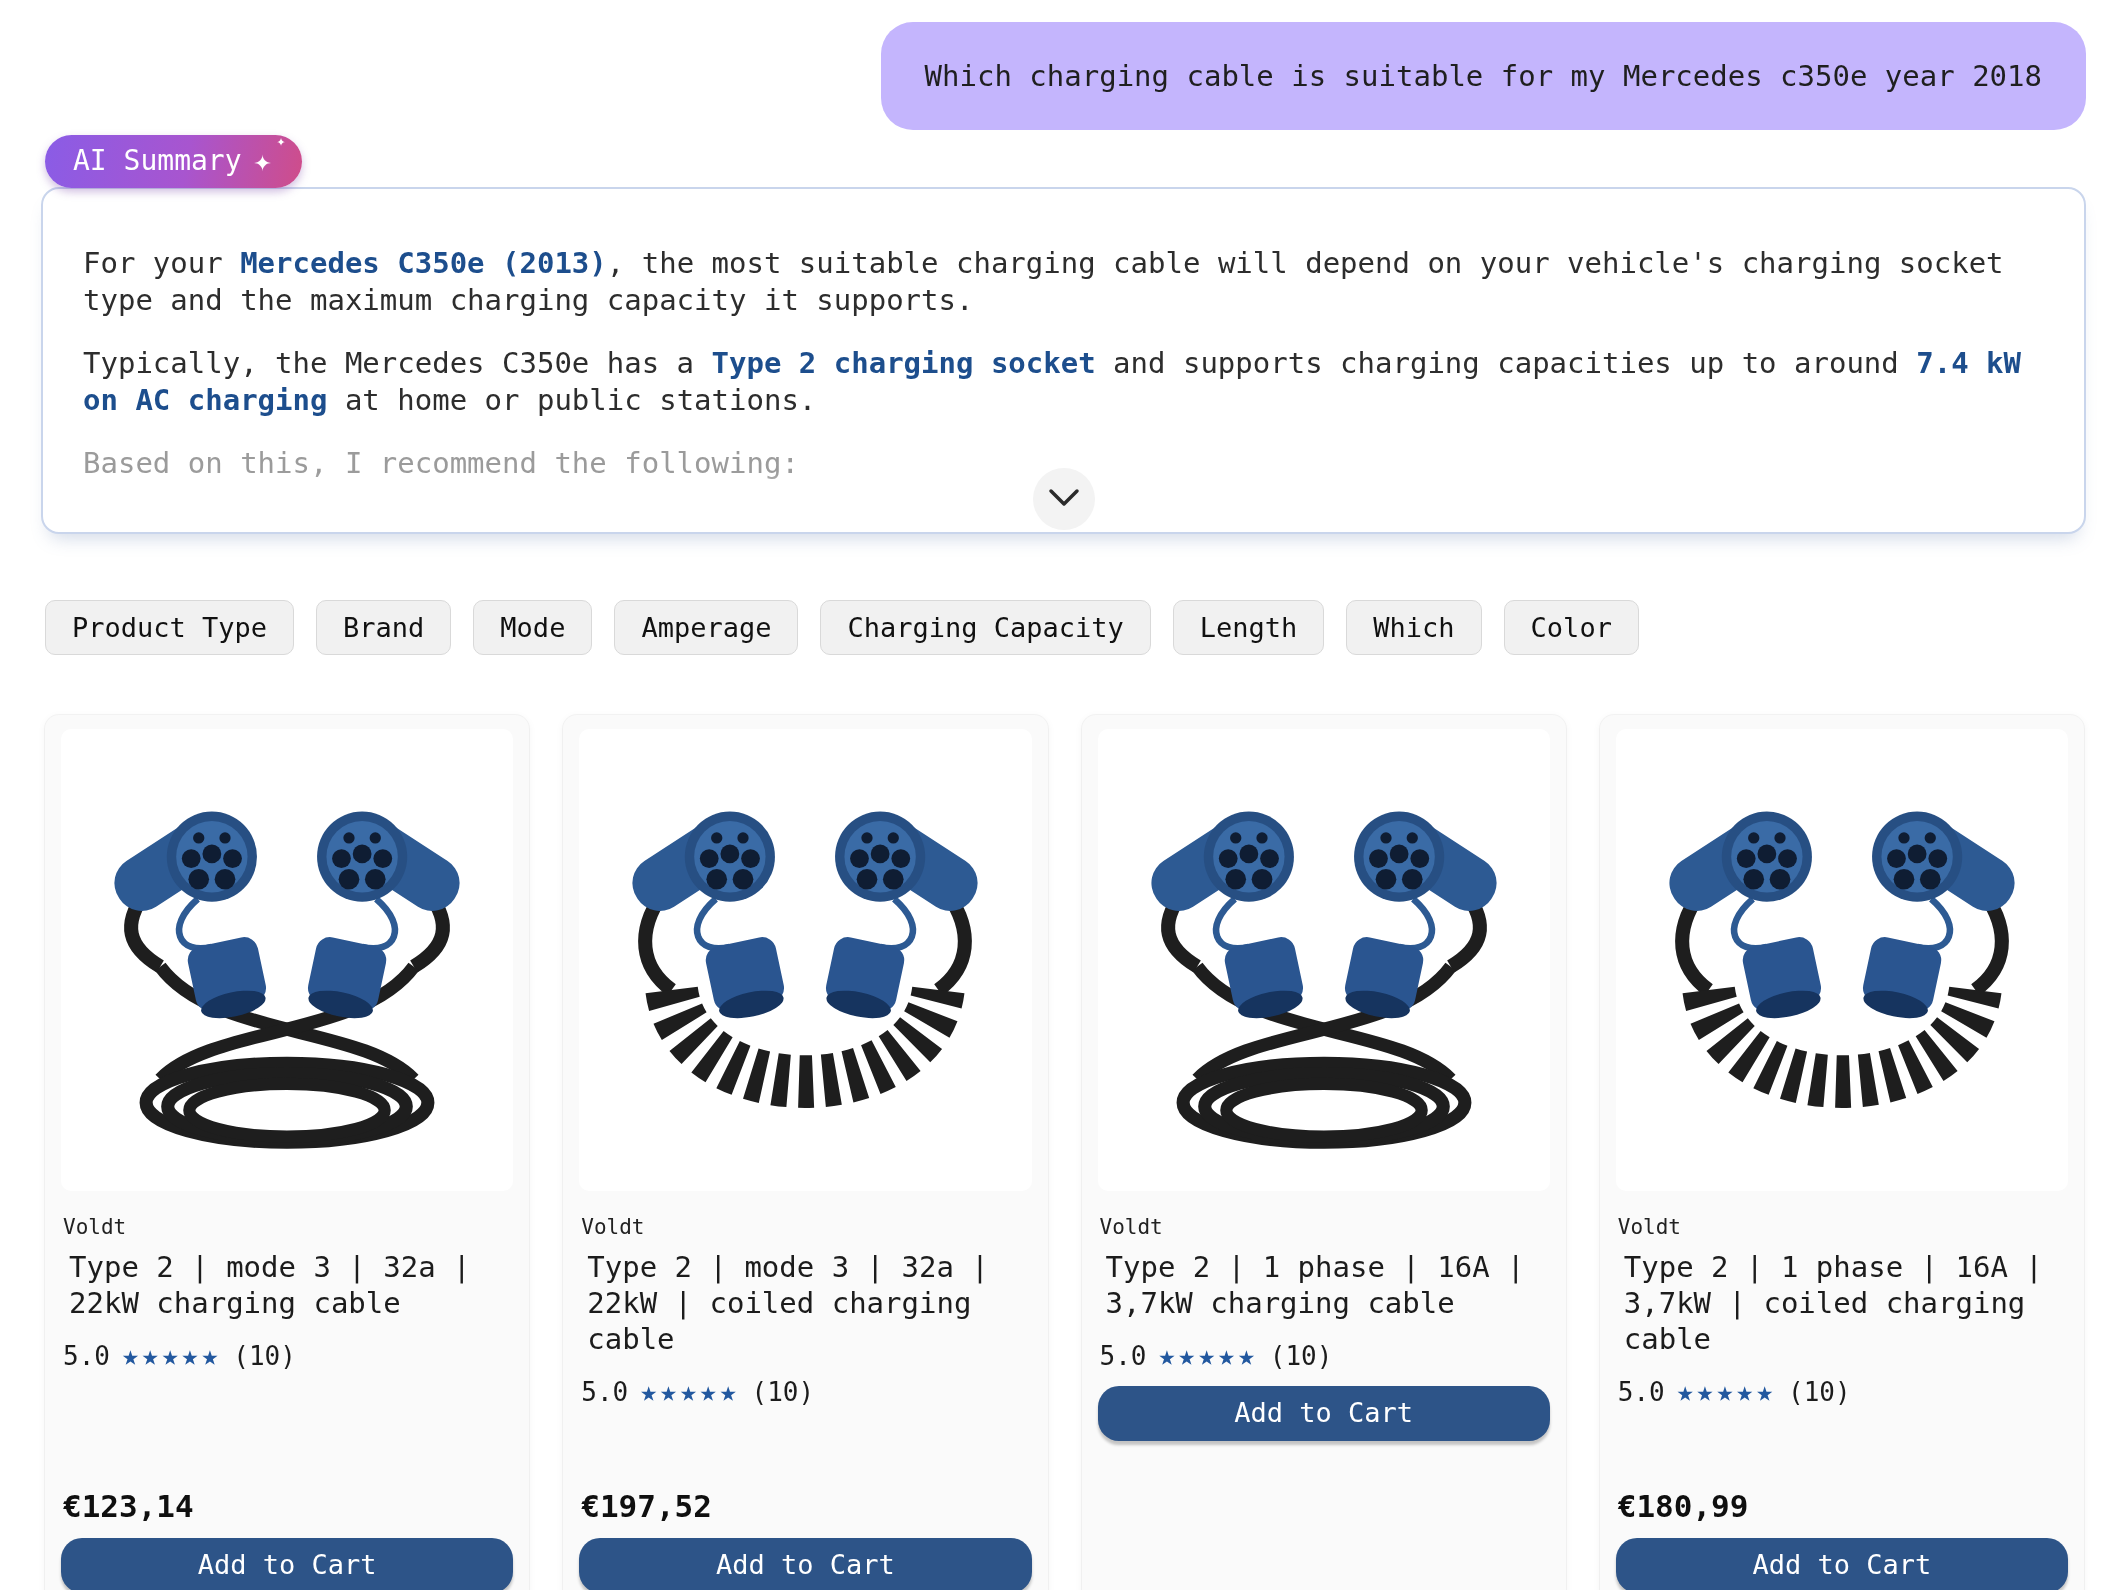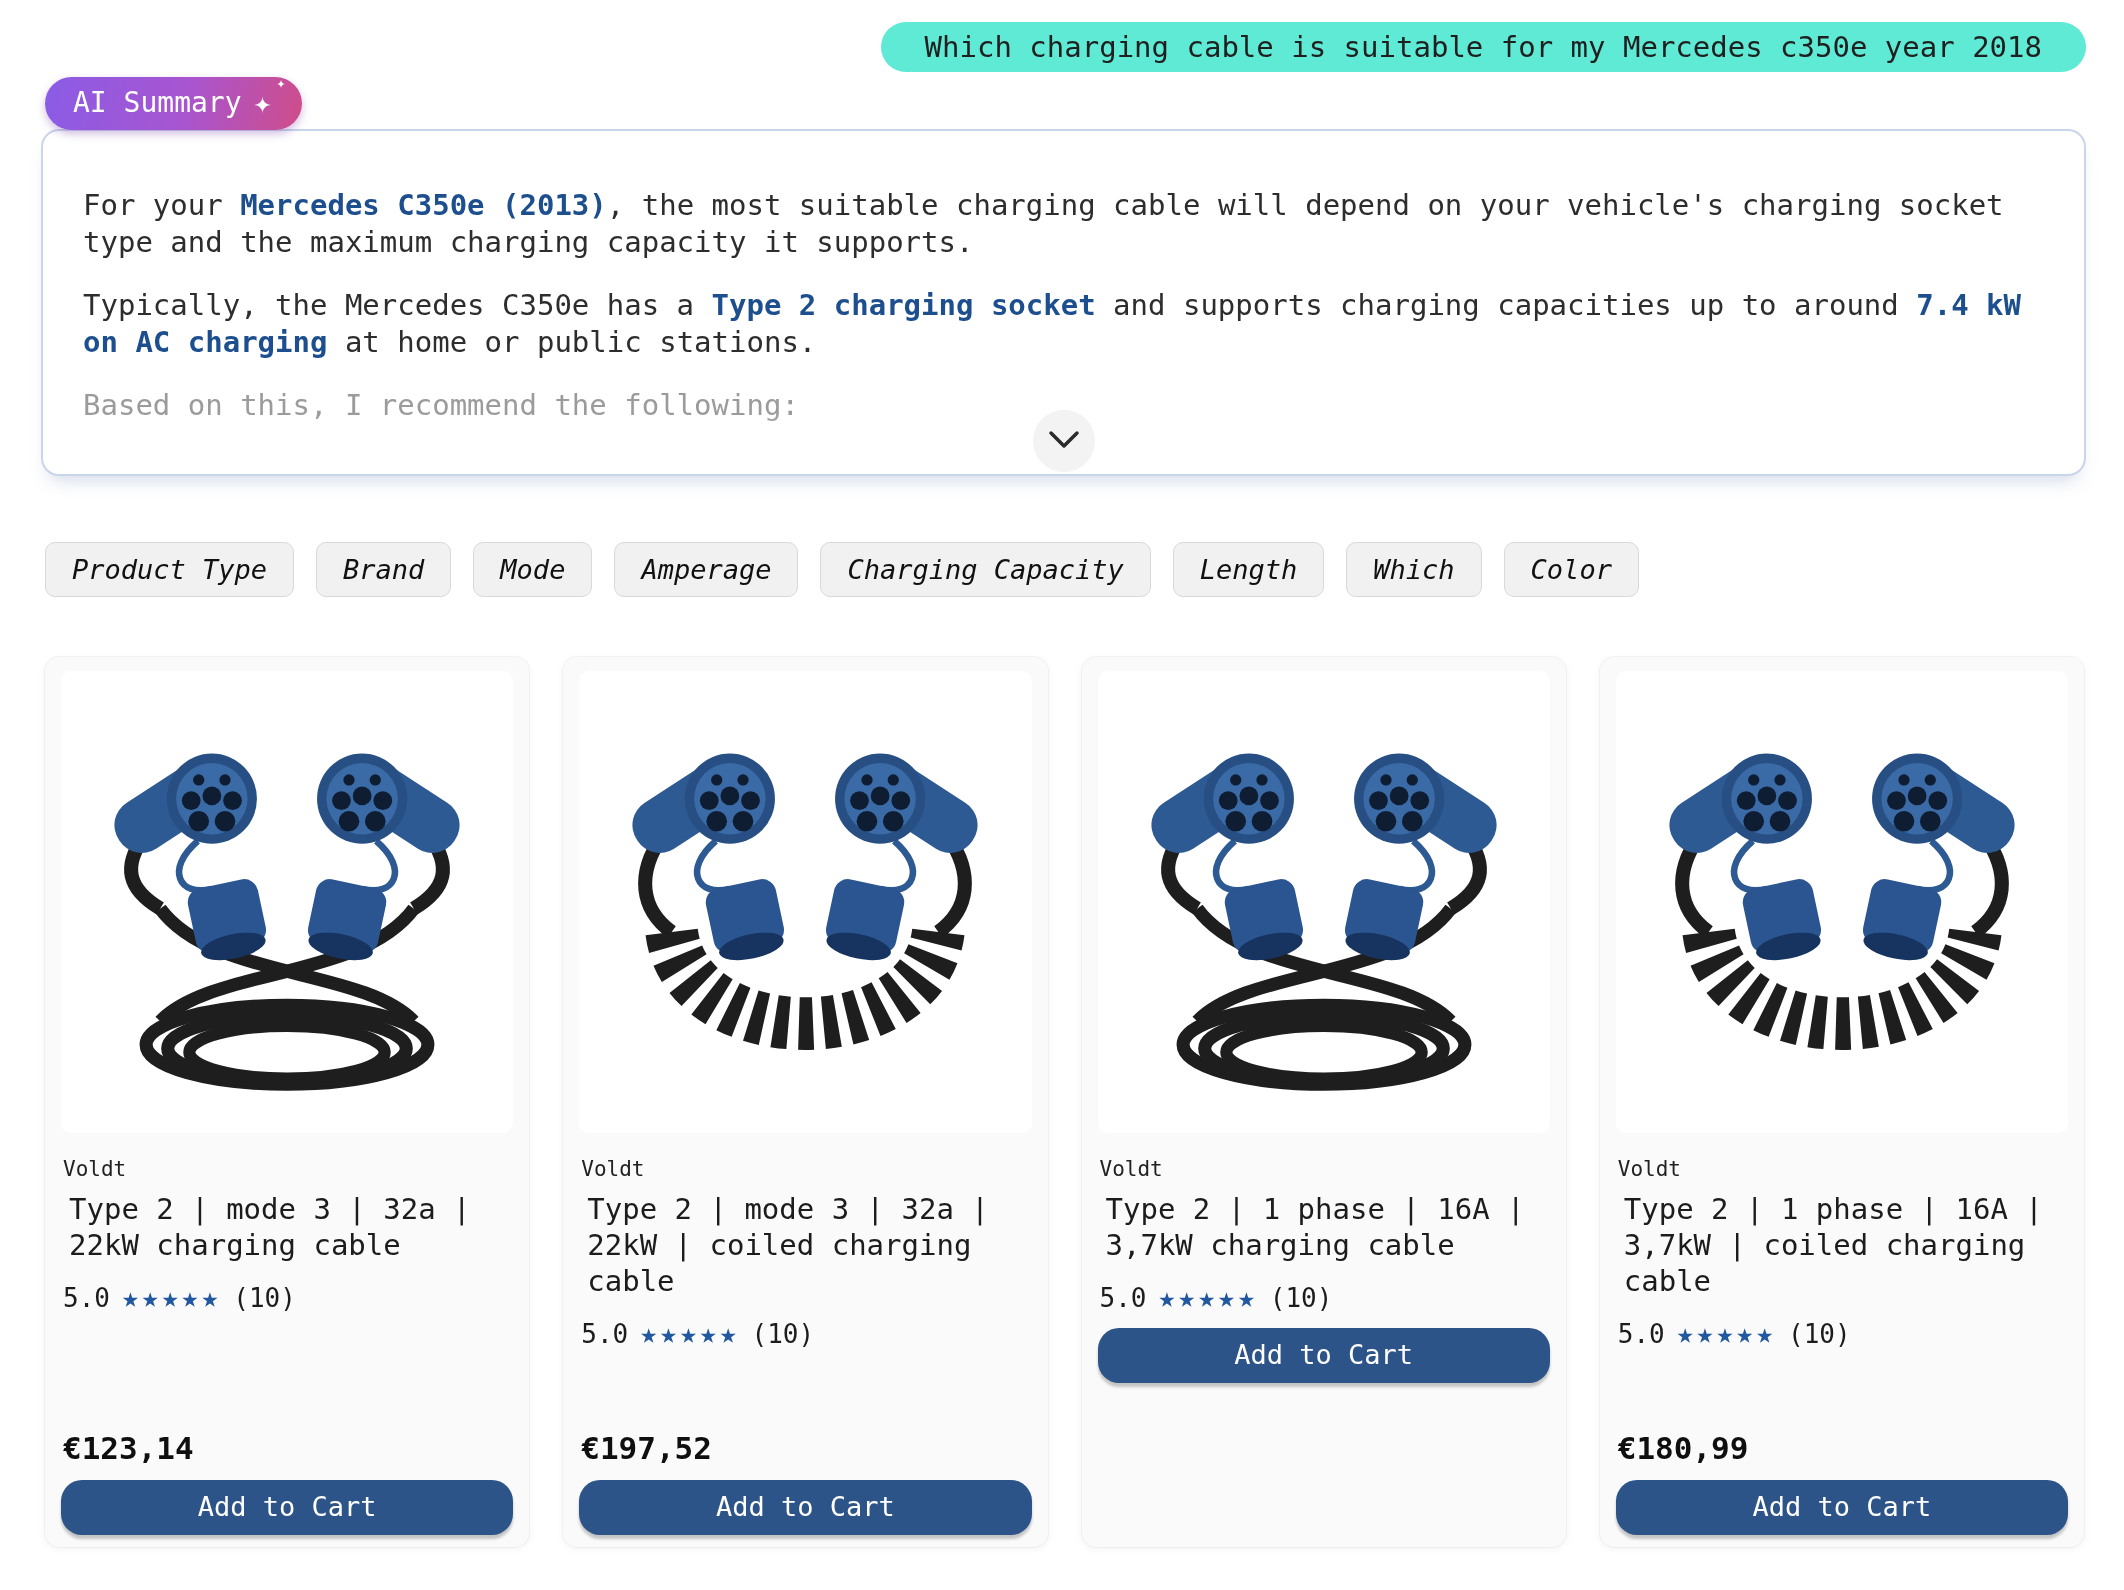--- a/index.html
+++ b/index.html
@@ -2,21 +2,21 @@
 <html><head>
 <meta charset="utf-8">
 <style>
   * { box-sizing: border-box; margin: 0; padding: 0; }
   html, body { width: 2124px; height: 1590px; overflow: hidden; background: #ffffff; }
   body { font-family: "DejaVu Sans Mono", "Liberation Mono", monospace; color: #2d2d2d; position: relative; }
 
   
   .chat-row { display: flex; justify-content: flex-end; padding: 22px 38px 0 0; }
   .user-bubble {
-    background: #5eead4; border-radius: 32px; padding: 8px 44px;
+    background: #c4b5fd; border-radius: 32px; padding: 37px 44px;
     font-size: 29px; color: #1f1f1f; white-space: nowrap;
   }
 
   
   .badge-row { margin: 5px 0 0 45px; position: relative; z-index: 3; }
   .ai-badge {
     display: inline-flex; align-items: center; gap: 12px;
     background: linear-gradient(100deg, #8a5ce6 0%, #a855cf 55%, #cf4d8a 100%);
     color: #ffffff; font-size: 28px; padding: 9px 30px 11px 28px;
     border-radius: 28px; box-shadow: 0 4px 8px rgba(120, 70, 170, 0.35);
@@ -44,21 +44,21 @@
     width: 62px; height: 62px; border-radius: 50%;
     background: #f3f3f3; border: none; cursor: pointer;
     display: flex; align-items: center; justify-content: center; z-index: 4;
   }
 
   
   .filter-bar { display: flex; gap: 22px; margin: 66px 0 0 45px; }
   .filter-btn {
     font-family: "DejaVu Sans Mono", "Liberation Mono", monospace;
     font-size: 27px; color: #111111; background: #f1f1f1;
-    border: 1px solid #d9d9d9; border-radius: 10px; padding: 11px 26px; cursor: pointer; font-style: italic;
+    border: 1px solid #d9d9d9; border-radius: 10px; padding: 11px 26px; cursor: pointer;
   }
 
   
   .product-grid { display: grid; grid-template-columns: repeat(4, 1fr); gap: 34px; margin: 60px 40px 0 45px; }
   .card {
     background: #fafafa; border-radius: 14px; height: 890px;
     box-shadow: 0 0 0 1px rgba(0,0,0,0.04), 0 2px 8px rgba(0,0,0,0.05);
     padding: 14px 16px 12px 16px; display: flex; flex-direction: column;
   }
   .card-img {

